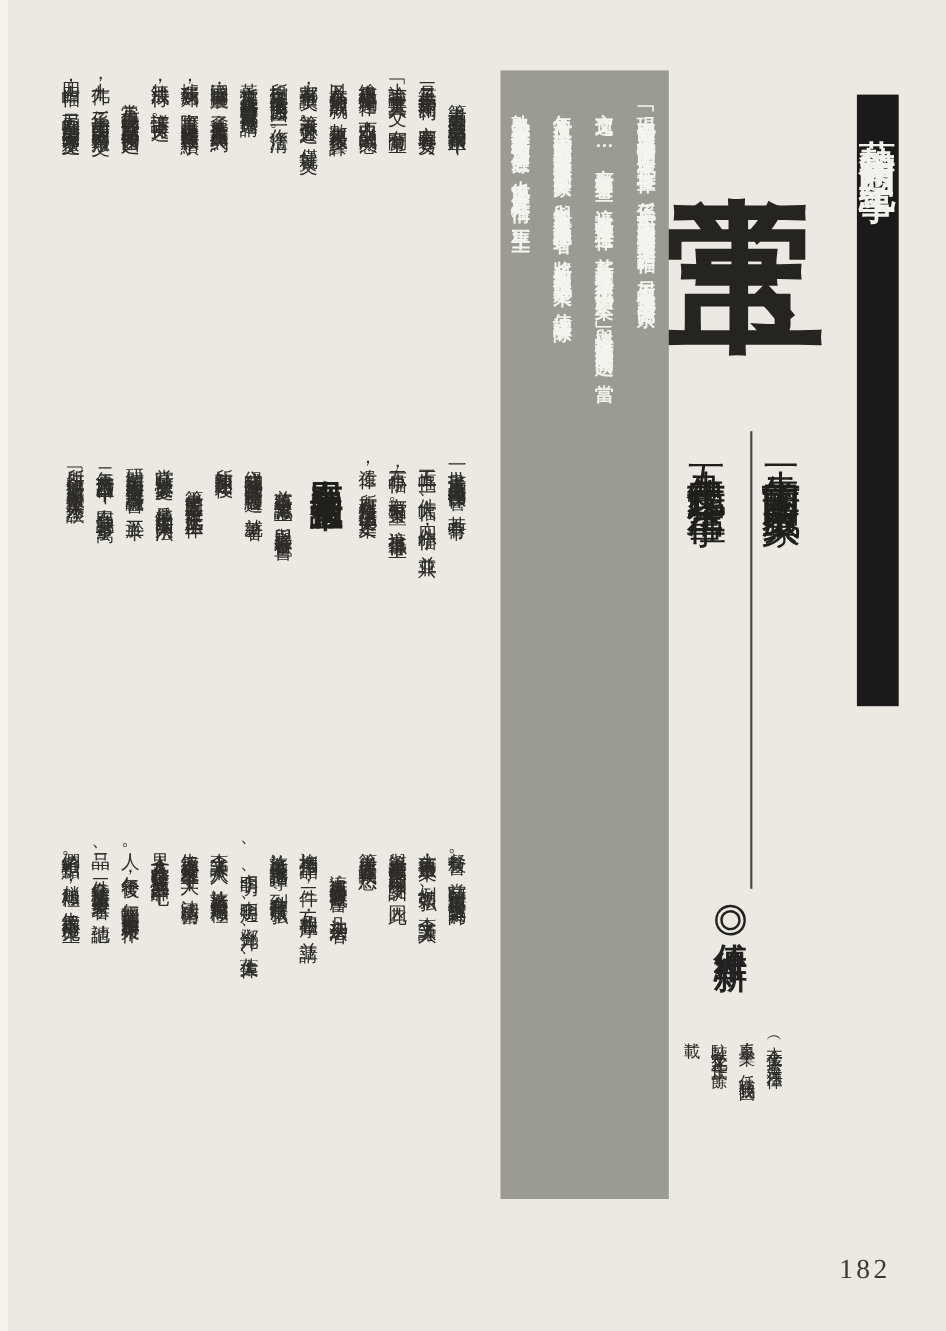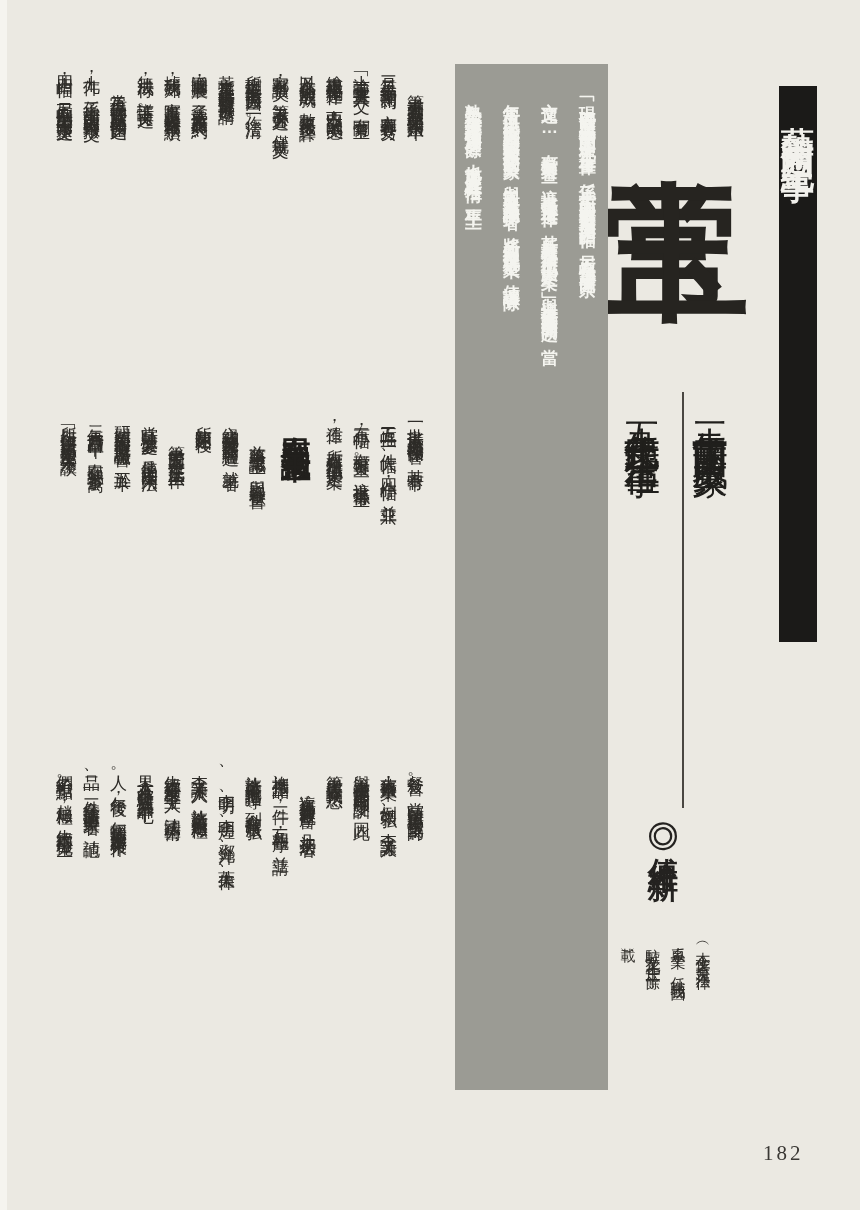--- a/index.html
+++ b/index.html
@@ -40,21 +40,21 @@
 
   
   .band{position:absolute;right:436px;display:flex;flex-direction:row-reverse;gap:10px;
         align-items:flex-start;}
   .band1{top:62px;}
   .band2{top:413px;}
   .band3{top:762px;}
   .bcol{font-size:17px;letter-spacing:2px;color:#2e2c28;}
   .heading{font-size:30px;letter-spacing:3px;font-weight:bold;color:#22201d;margin:0 5px;}
 
-  .pagenum{position:absolute;left:763px;top:1141px;font-size:21px;letter-spacing:3px;color:#3a3834;}
+  .pagenum{position:absolute;left:763px;top:1141px;font-size:25px;letter-spacing:3px;color:#3a3834;}
 </style>
 </head>
 <body>
 
 <div class="page">
   <div class="edge-left"></div>
 
   <div class="blackbar">
     <div class="barlabel v">藝術圈紀事</div>
   </div>

